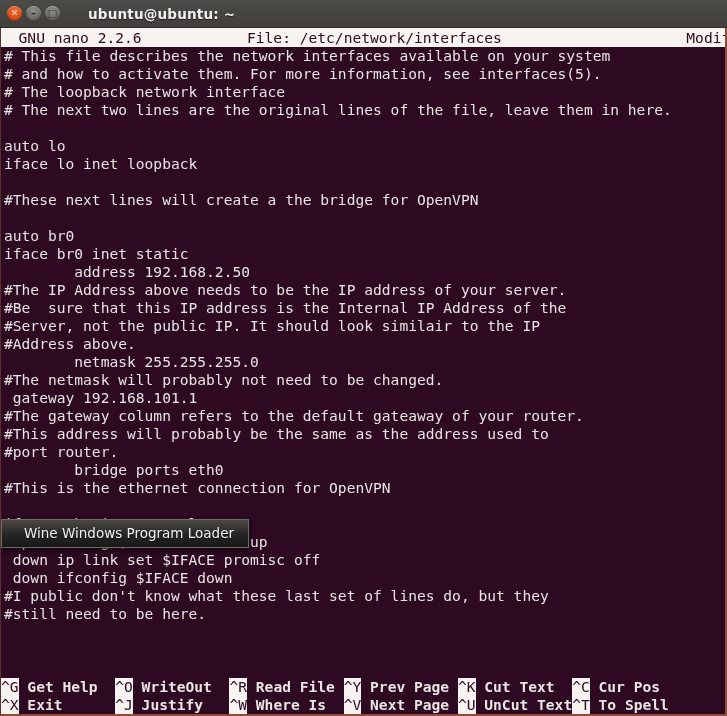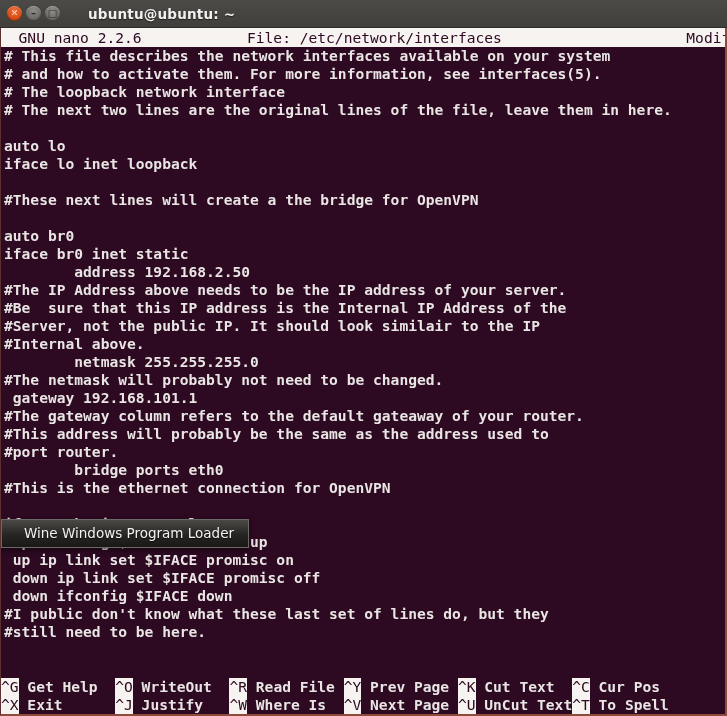--- a/index.html
+++ b/index.html
@@ -102,21 +102,20 @@
     line-height: 19px;
   }
 
   #content {
     position: absolute;
     top: 19px;
     left: 0;
     right: 0;
     bottom: 36px;
     overflow: hidden;
-    font-weight: bold;
   }
   .line {
     height: 18px;
     line-height: 18px;
     font-size: 14.6px;
     color: #e8e5e3;
     white-space: pre;
     padding-left: 3px;
     overflow: hidden;
     letter-spacing: 0px;
@@ -201,33 +200,32 @@
         <div class="line">iface lo inet loopback</div>
         <div class="line"></div>
         <div class="line">#These next lines will create a the bridge for OpenVPN</div>
         <div class="line"></div>
         <div class="line">auto br0</div>
         <div class="line">iface br0 inet static</div>
         <div class="line">        address 192.168.2.50</div>
         <div class="line">#The IP Address above needs to be the IP address of your server.</div>
         <div class="line">#Be  sure that this IP address is the Internal IP Address of the</div>
         <div class="line">#Server, not the public IP. It should look similair to the IP</div>
-        <div class="line">#Internal above.</div>
+        <div class="line">#Address above.</div>
         <div class="line">        netmask 255.255.255.0</div>
         <div class="line">#The netmask will probably not need to be changed.</div>
         <div class="line"> gateway 192.168.101.1</div>
         <div class="line">#The gateway column refers to the default gateaway of your router.</div>
         <div class="line">#This address will probably be the same as the address used to</div>
         <div class="line">#port router.</div>
         <div class="line">        bridge ports eth0</div>
         <div class="line">#This is the ethernet connection for OpenVPN</div>
         <div class="line"></div>
         <div class="line">iface eth0 inet manual</div>
         <div class="line"> up ifconfig $IFACE 0.0.0.0 up</div>
-        <div class="line"> up ip link set $IFACE promisc on</div>
         <div class="line"> down ip link set $IFACE promisc off</div>
         <div class="line"> down ifconfig $IFACE down</div>
         <div class="line">#I public don't know what these last set of lines do, but they</div>
         <div class="line">#still need to be here.</div>
       </div>
 
     <div id="shortcuts">
       <div class="sc-row" id="sc-row1"><span class="sc-item"><span class="sc-key">^G</span><span class="sc-label"> Get Help  </span></span><span class="sc-item"><span class="sc-key">^O</span><span class="sc-label"> WriteOut  </span></span><span class="sc-item"><span class="sc-key">^R</span><span class="sc-label"> Read File </span></span><span class="sc-item"><span class="sc-key">^Y</span><span class="sc-label"> Prev Page </span></span><span class="sc-item"><span class="sc-key">^K</span><span class="sc-label"> Cut Text  </span></span><span class="sc-item"><span class="sc-key">^C</span><span class="sc-label"> Cur Pos</span></span></div>
       <div class="sc-row" id="sc-row2"><span class="sc-item"><span class="sc-key">^X</span><span class="sc-label"> Exit      </span></span><span class="sc-item"><span class="sc-key">^J</span><span class="sc-label"> Justify   </span></span><span class="sc-item"><span class="sc-key">^W</span><span class="sc-label"> Where Is  </span></span><span class="sc-item"><span class="sc-key">^V</span><span class="sc-label"> Next Page </span></span><span class="sc-item"><span class="sc-key">^U</span><span class="sc-label"> UnCut Text</span></span><span class="sc-item"><span class="sc-key">^T</span><span class="sc-label"> To Spell</span></span></div>
     </div>

